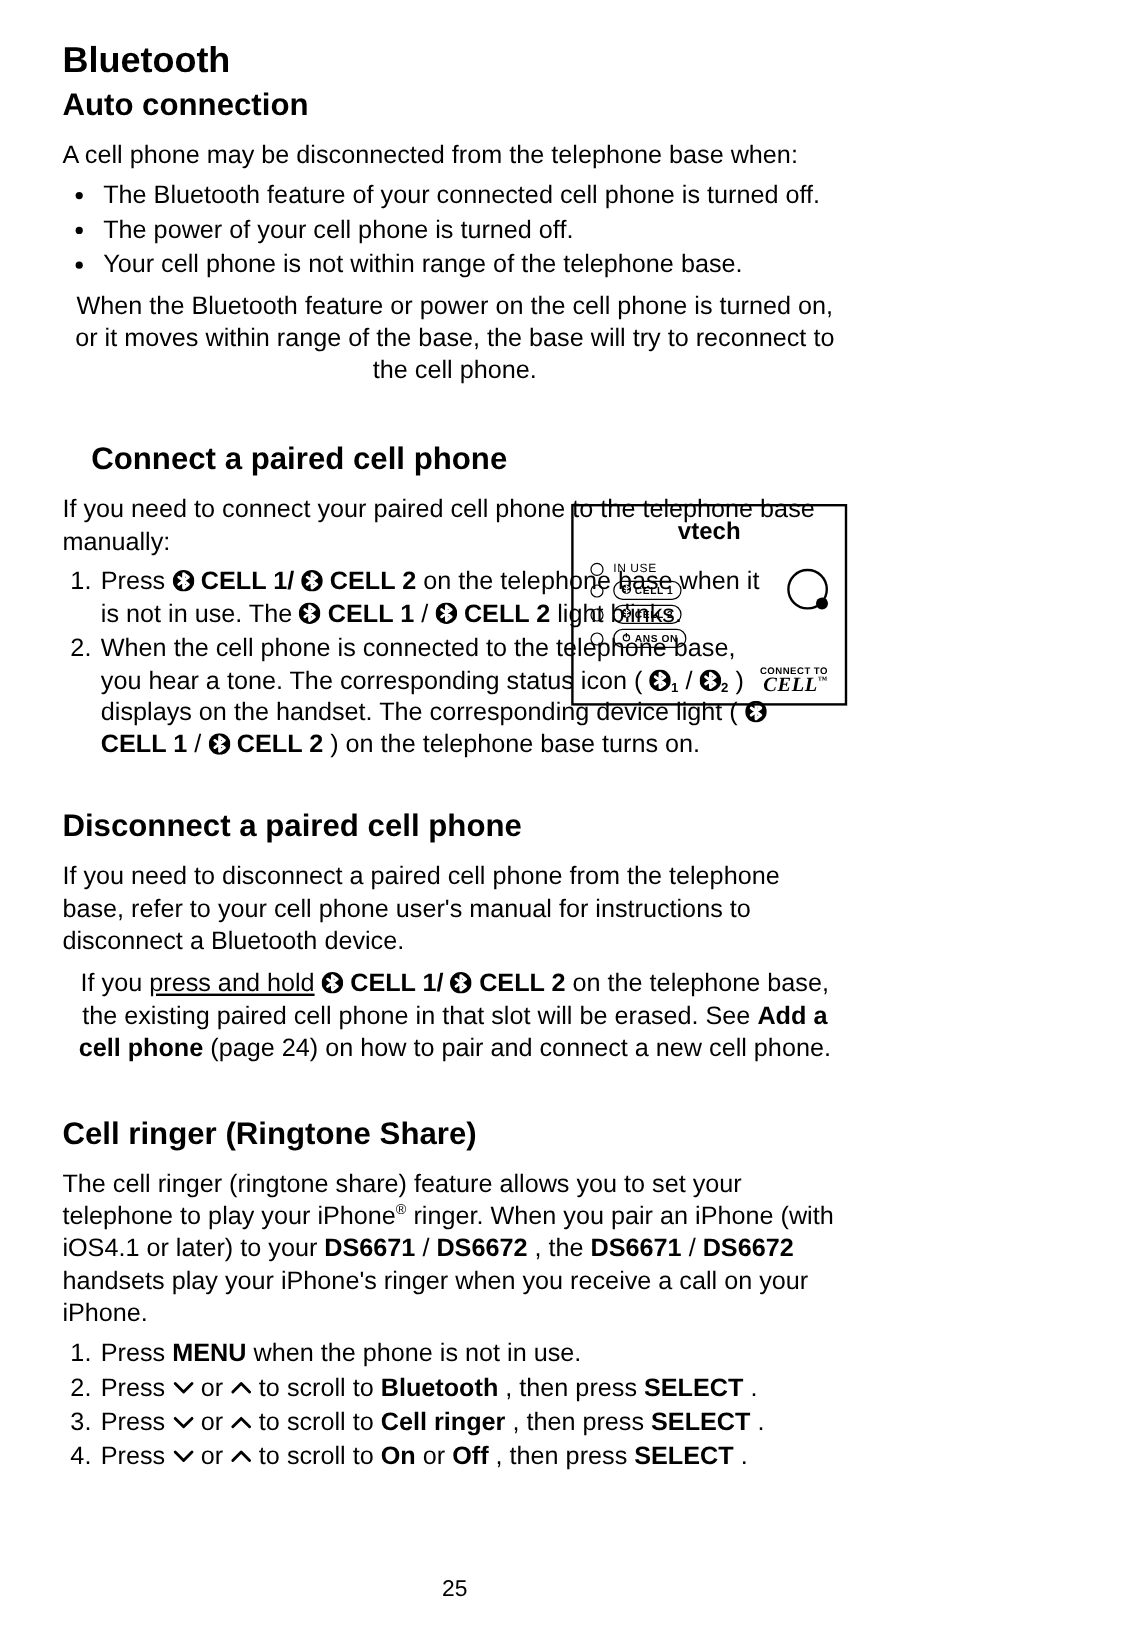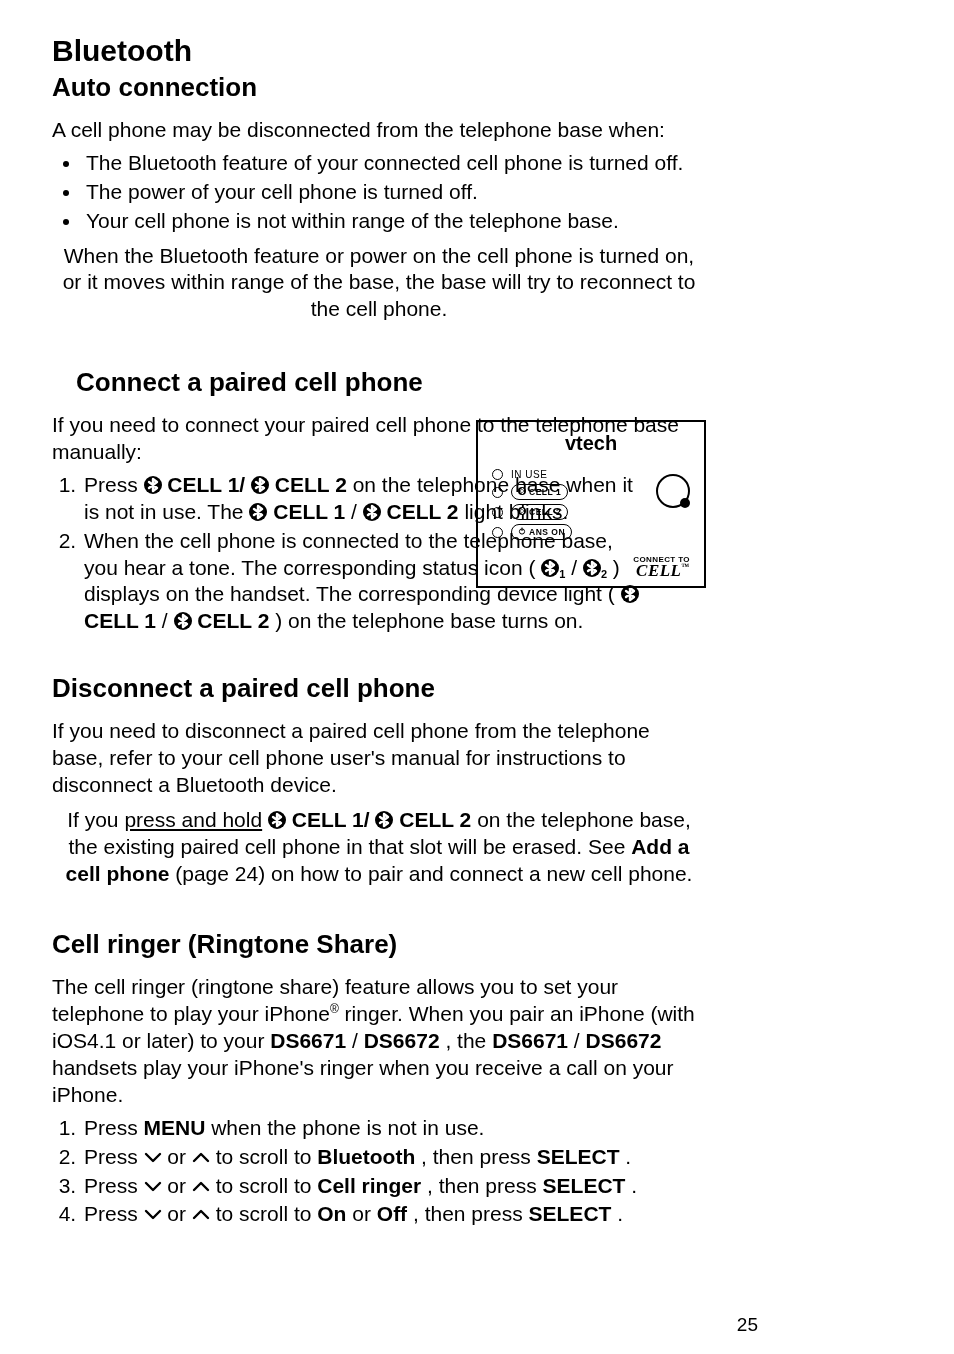--- a/index.html
+++ b/index.html
@@ -117,21 +117,21 @@
   .tm { font-size: 8px; vertical-align: super; font-style: normal; font-weight: 700; }
 
   .footTrade {
     font-size: 21px;
     margin-top: 38px;
   }
   .pageNum {
     position: absolute;
     bottom: 18px;
     left: 0; right: 0;
-    text-align: right;
+    text-align: center;
     font-size: 19px;
   }
 </style>
 </head>
 <body>
 
 <div class="page">
 
   <h1>Bluetooth</h1>
 

